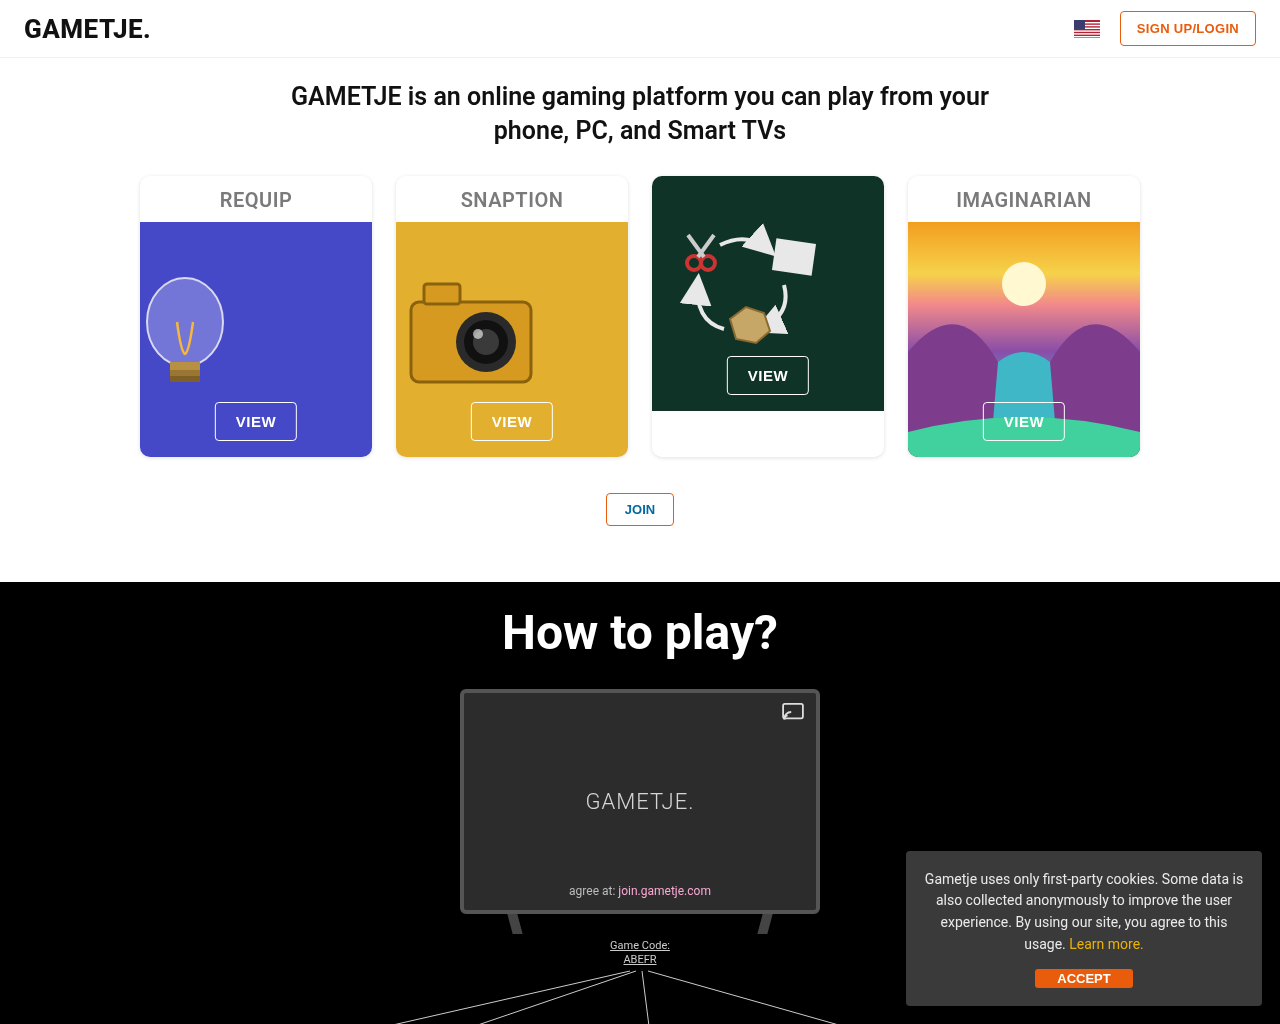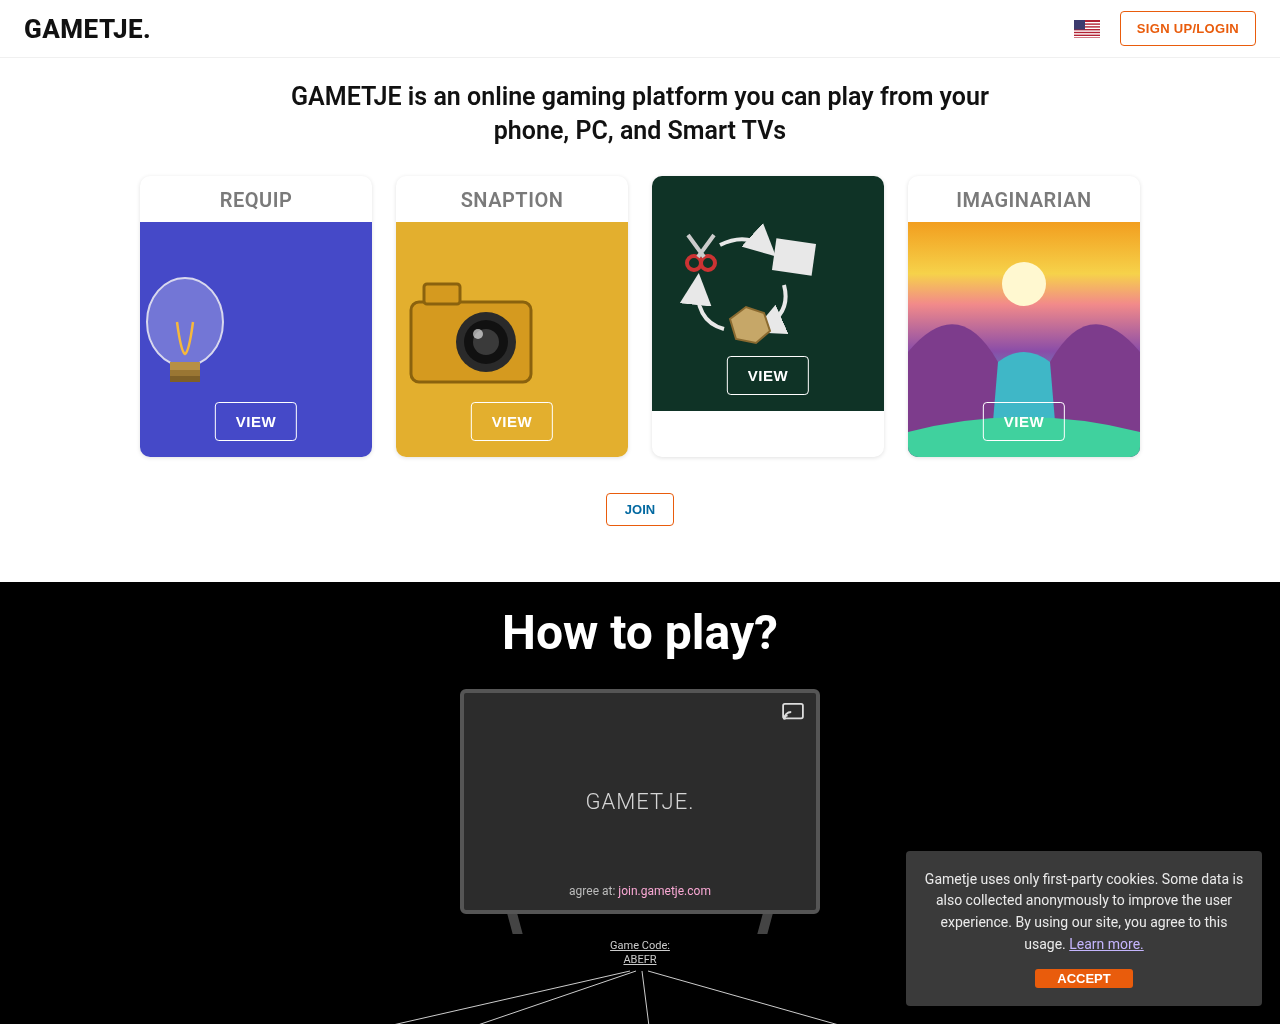--- a/index.html
+++ b/index.html
@@ -53,21 +53,21 @@
 
   .lines { position: absolute; top: 0; left: 0; width: 100%; height: 100%; pointer-events: none; }
   .device { position: absolute; bottom: 0; background: #fff; border: 2px solid #111; border-radius: 6px; }
   .phone1 { width: 48px; height: 55px; left: 30px; border-radius: 8px 8px 0 0; }
   .phone2 { width: 40px; height: 55px; left: 122px; border-radius: 10px 10px 0 0; }
   .phone1::before, .phone2::before { content:""; position:absolute; top:5px; left:50%; transform:translateX(-50%); width:6px; height:6px; background:#000; border-radius:50%; }
   .phone2::before { width:14px; height:5px; border-radius:3px; }
 
   
   .cookie { position: fixed; right: 18px; bottom: 18px; width: 356px; background: #3a3a3a; color: #eaeaea; font-size: 14px; line-height: 1.55; padding: 18px 18px 16px; border-radius: 4px; text-align: center; box-shadow: 0 6px 24px rgba(0,0,0,0.45); }
-  .cookie a { color: #c4b5fd; text-decoration: underline; cursor: pointer; margin-top: 8px; }
+  .cookie a { color: #eab308; cursor: pointer; margin-top: 8px; }
   .accept-btn { margin-top: 14px; background: #e95c0c; color: #fff; border: none; font-weight: 700; font-size: 13px; padding: 2px 22px; border-radius: 3px; cursor: pointer; }
 </style>
 </head>
 <body>
 
 <div class="header">
   <div class="logo">GAMETJE.</div>
   <div class="header-right">
     <span class="flag">
       <svg viewBox="0 0 26 18" width="26" height="18">

